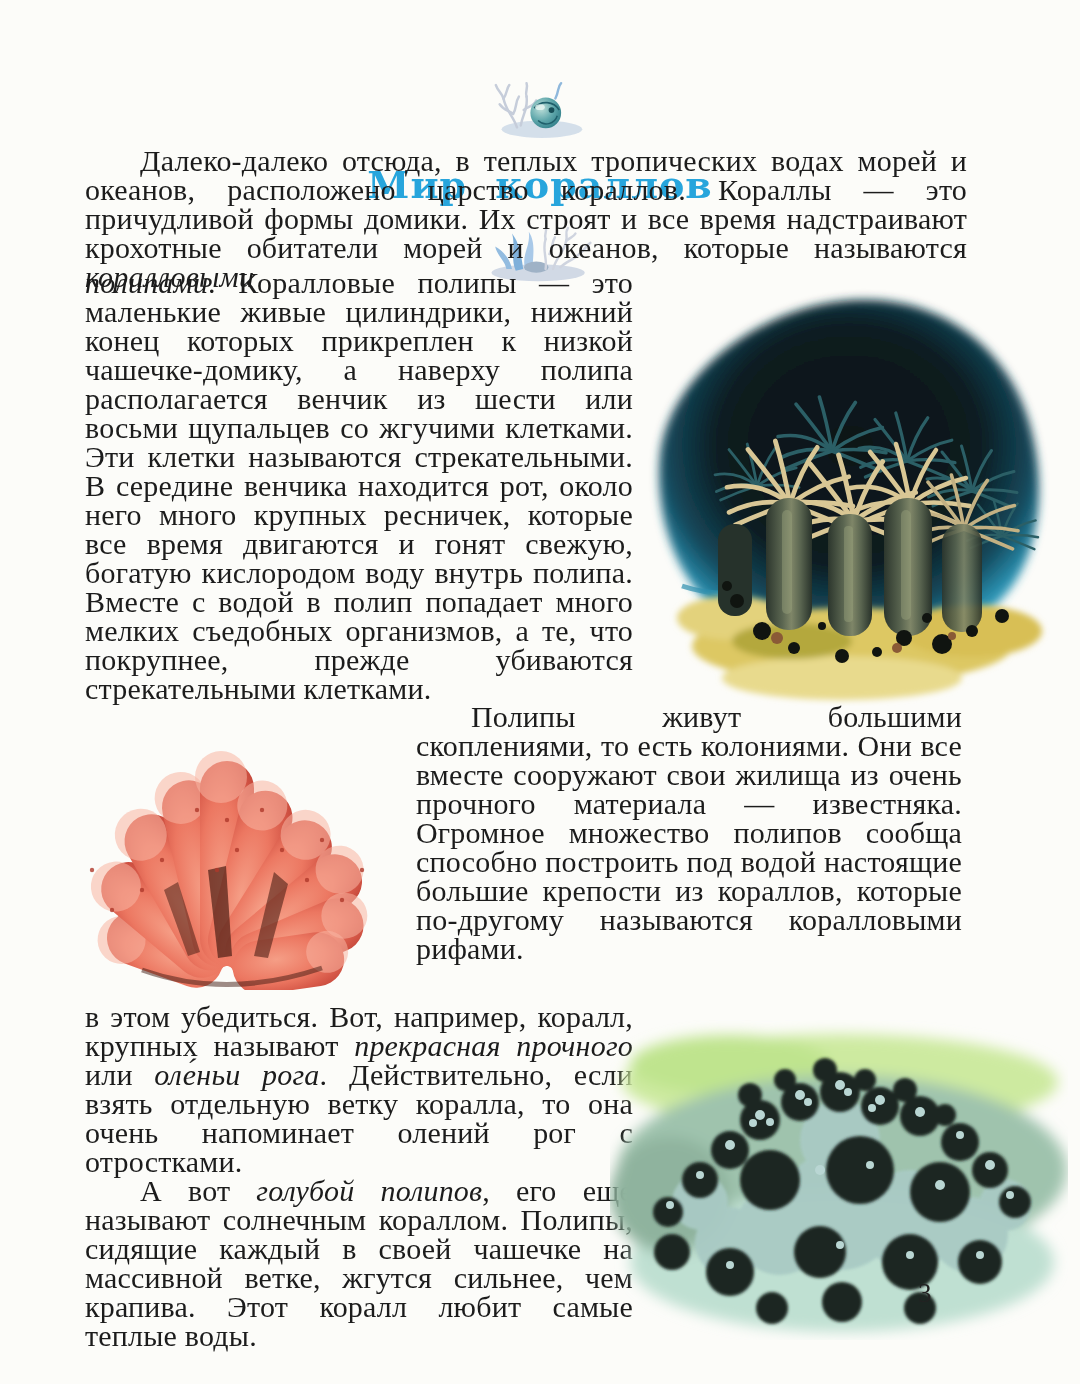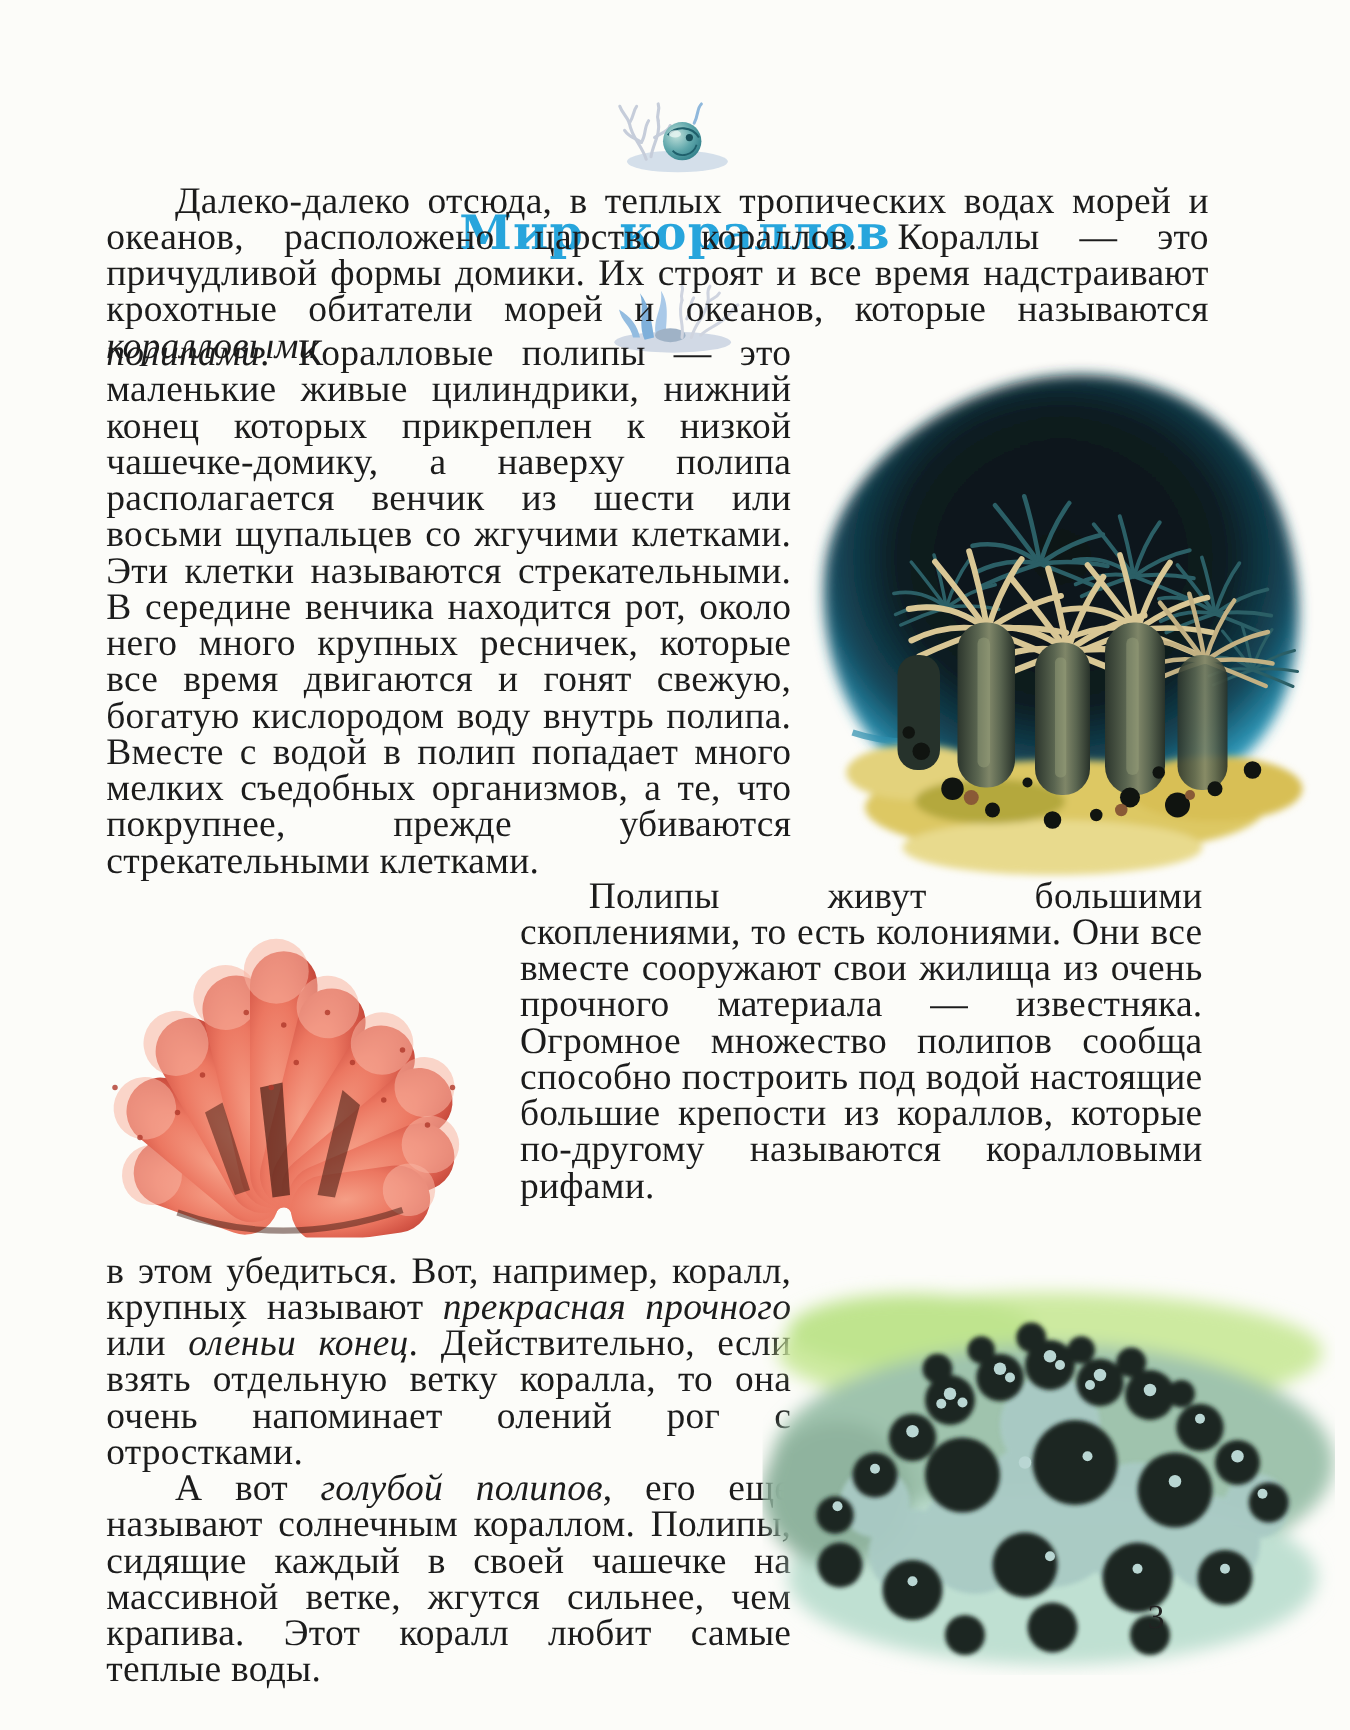--- a/index.html
+++ b/index.html
@@ -107,21 +107,21 @@
 
   <div class="textblock" id="block-b">
     <p><span class="it">полипами</span><span>. Коралловые полипы — это маленькие живые цилиндрики, нижний конец которых прикреплен к низкой чашечке-домику, а наверху полипа располагается венчик из шести или восьми щупальцев со жгучими клетками. Эти клетки называются стрекательными. В середине венчика находится рот, около него много крупных ресничек, которые все время двигаются и гонят свежую, богатую кислородом воду внутрь полипа. Вместе с водой в полип попадает много мелких съедобных организмов, а те, что покрупнее, прежде убиваются стрекательными клетками.</span></p>
   </div>
 
   <div class="textblock" id="block-c">
     <p class="indent"><span>Полипы живут большими скоплениями, то есть колониями. Они все вместе сооружают свои жилища из очень прочного материала — известняка. Огромное множество полипов сообща способно построить под водой настоящие большие крепости из кораллов, которые по-другому называются коралловыми рифами.</span></p>
   </div>
 
   <div class="textblock" id="block-d">
-    <p><span>в этом убедиться. Вот, например, коралл, крупных называют </span><span class="it">прекрасная прочного</span><span> или </span><span class="it">оле́ньи конец</span><span>. Действительно, если взять отдельную ветку коралла, то она очень напоминает олений рог с отростками.</span></p>
+    <p><span>в этом убедиться. Вот, например, коралл, крупных называют </span><span class="it">прекрасная прочного</span><span> или </span><span class="it">оле́ньи рога</span><span>. Действительно, если взять отдельную ветку коралла, то она очень напоминает олений рог с отростками.</span></p>
     <p class="indent"><span>А вот </span><span class="it">голубой полипов</span><span>, его еще называют солнечным кораллом. Полипы, сидящие каждый в своей чашечке на массивной ветке, жгутся сильнее, чем крапива. Этот коралл любит самые теплые воды.</span></p>
   </div>
 
   <div class="illustration" id="ill-anemones">
     <svg viewBox="0 0 410 420">
       <defs>
         <radialGradient id="anemBg" cx="50%" cy="42%" r="62%">
           <stop offset="0%" stop-color="#0a1418"></stop>
           <stop offset="55%" stop-color="#0c1b20"></stop>
           <stop offset="78%" stop-color="#14495c"></stop>

